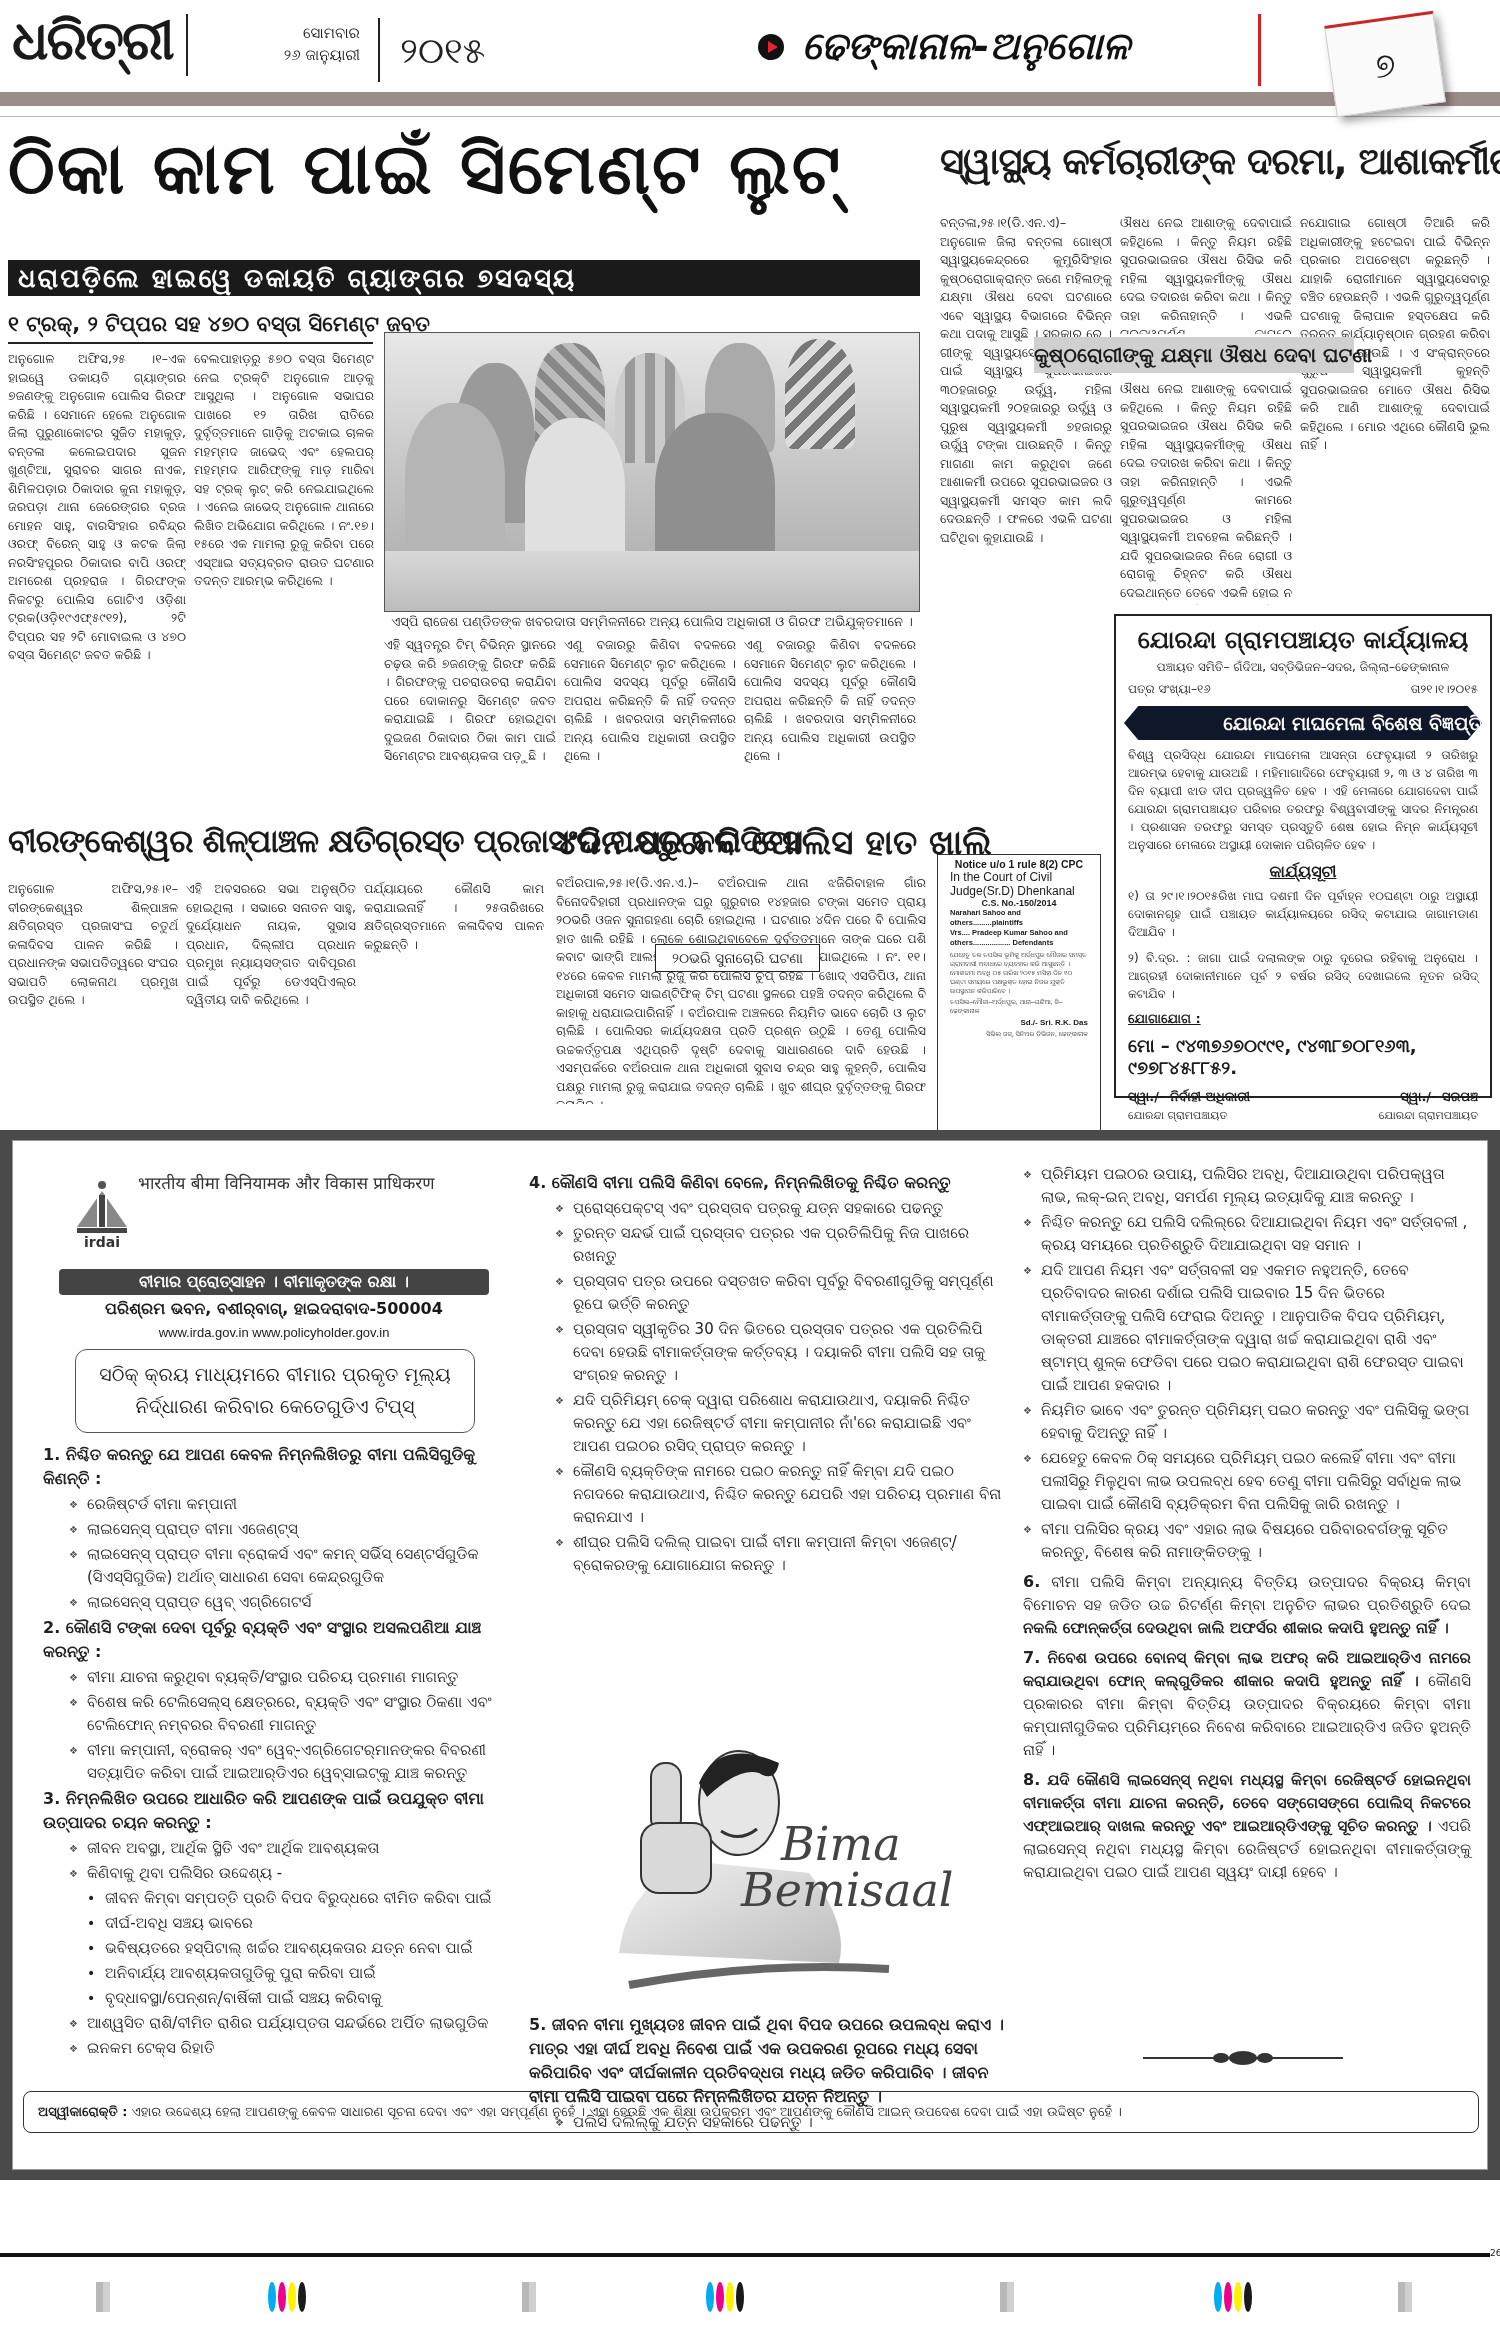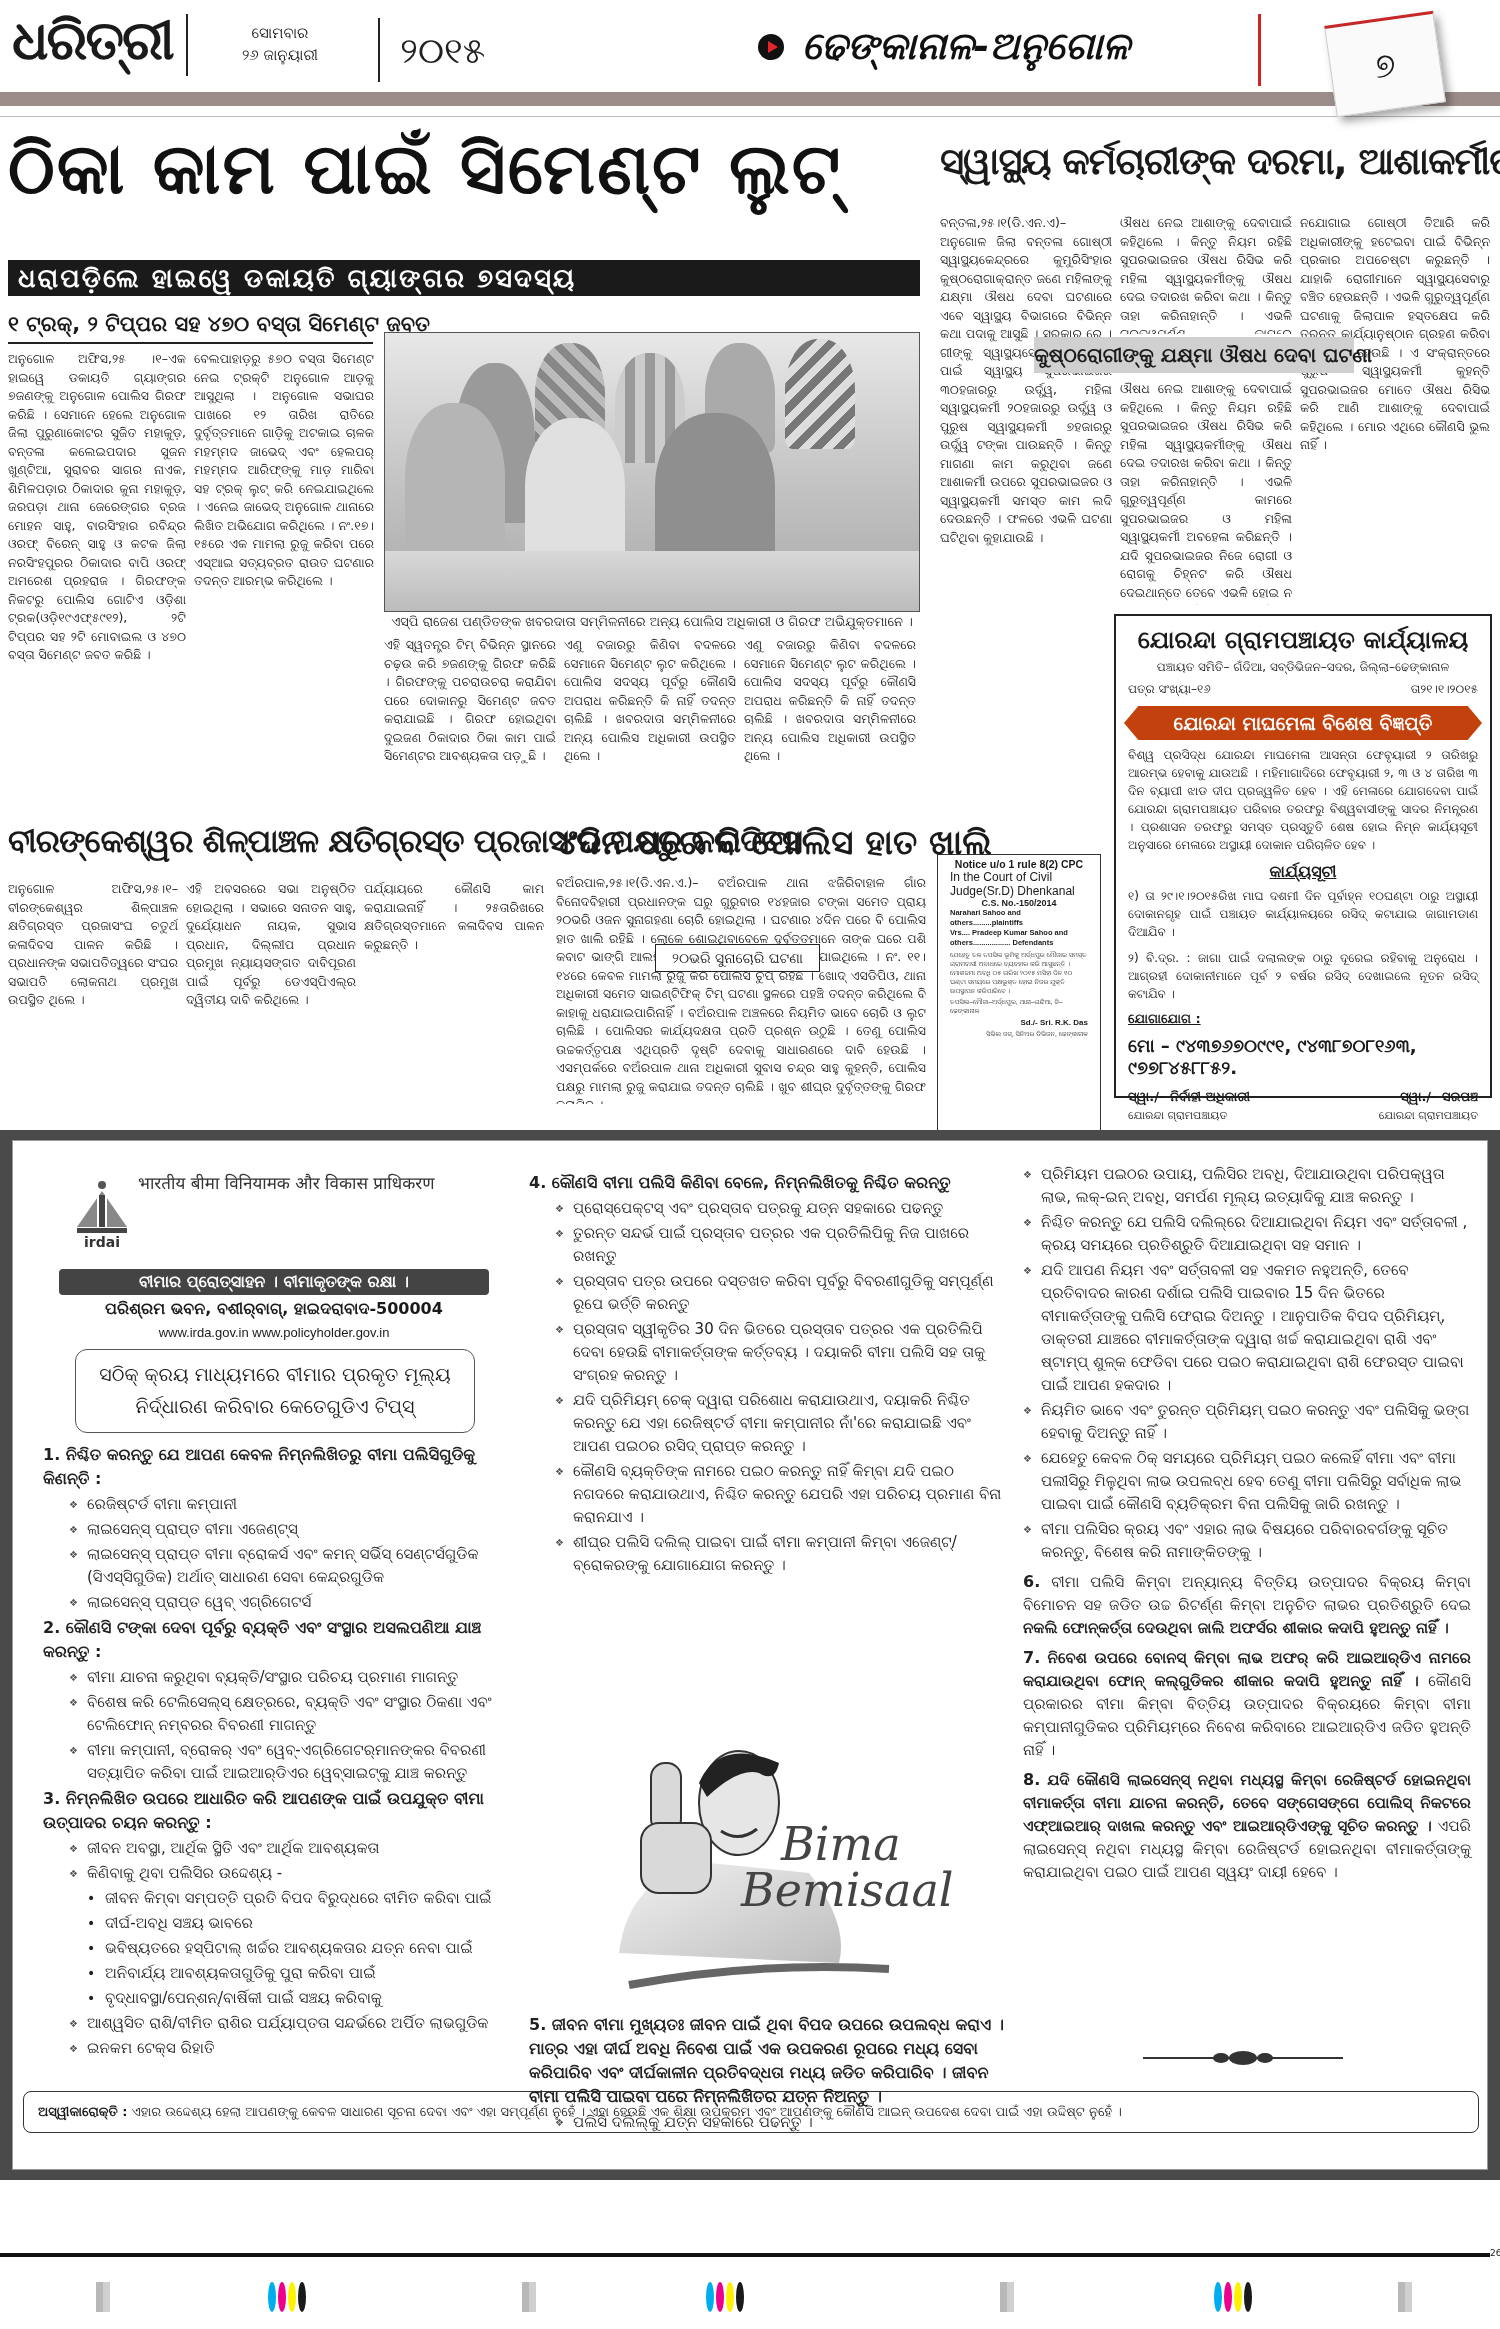--- a/index.html
+++ b/index.html
@@ -3,21 +3,21 @@
 <meta charset="utf-8">
 <style>
   * { box-sizing: border-box; margin: 0; padding: 0; }
   html, body { width: 1500px; height: 2329px; background: #ffffff; overflow: hidden; }
   body { font-family: "DejaVu Sans", sans-serif; color: #1a1a1a; position: relative; }
 
   
   .masthead { position: absolute; left: 0; top: 0; width: 1500px; height: 118px; }
   .logo { position: absolute; left: 12px; top: 8px; font-family: "DejaVu Serif", serif; font-size: 54px; font-weight: bold; color: #1a1a1a; letter-spacing: -2px; }
   .vline { position: absolute; width: 2px; background: #222; }
-  .date-block { position: absolute; left: 200px; top: 22px; width: 160px; text-align: center; font-size: 15px; line-height: 22px; }
+  .date-block { position: absolute; left: 200px; top: 22px; width: 160px; text-align: right; font-size: 15px; line-height: 22px; }
   .year { position: absolute; left: 400px; top: 30px; font-size: 36px; color: #222; }
   .edition { position: absolute; left: 758px; top: 24px; display: flex; align-items: center; gap: 18px; }
   .play-icon { width: 26px; height: 26px; border-radius: 50%; background: #111; position: relative; }
   .play-icon::after { content: ""; position: absolute; left: 10px; top: 7px; border-left: 10px solid #e0262b; border-top: 6px solid transparent; border-bottom: 6px solid transparent; }
   .edition-name { font-size: 38px; font-weight: bold; color: #111; font-style: italic; }
   .red-line { position: absolute; left: 1258px; top: 14px; width: 3px; height: 72px; background: #d42128; }
   .page-badge { position: absolute; left: 1330px; top: 18px; width: 110px; height: 92px; background: #fafafa; border: 1px solid #ccc; transform: rotate(-8deg); box-shadow: 4px 6px 8px rgba(0,0,0,0.35); border-top: 3px solid #c62828; display: flex; align-items: center; justify-content: center; font-size: 34px; }
   .mast-bar { position: absolute; left: 0; top: 92px; width: 1500px; height: 14px; background: #9b8d8a; }
   .mast-thin { position: absolute; left: 0; top: 116px; width: 1500px; height: 1px; background: #bbb; }
 
@@ -35,21 +35,21 @@
 
   
   .rhead { position: absolute; left: 940px; top: 140px; font-size: 37px; font-weight: bold; white-space: nowrap; letter-spacing: -1px; }
   .pullquote { position: absolute; left: 1034px; top: 337px; width: 320px; height: 36px; background: #d0d0d0; font-size: 20px; font-weight: bold; line-height: 36px; text-align: center; white-space: nowrap; }
 
   
   .gp-box { position: absolute; left: 1114px; top: 614px; width: 378px; height: 484px; border: 2px solid #222; padding: 6px 12px; }
   .gp-title { font-size: 24px; font-weight: bold; text-align: center; margin-top: 4px; }
   .gp-sub { font-size: 12px; text-align: center; margin-top: 6px; }
   .gp-ref { display: flex; justify-content: space-between; font-size: 12px; margin-top: 8px; }
-  .gp-banner { margin: 10px -4px 6px; height: 34px; background: #c2410c; color: #fff; font-size: 19px; font-weight: bold; text-align: center; line-height: 34px; clip-path: polygon(4% 0, 96% 0, 100% 50%, 96% 100%, 4% 100%, 0 50%); }
+  .gp-banner { margin: 10px -4px 6px; height: 34px; background: #0f172a; color: #fff; font-size: 19px; font-weight: bold; text-align: right; line-height: 34px; clip-path: polygon(4% 0, 96% 0, 100% 50%, 96% 100%, 4% 100%, 0 50%); }
   .gp-body { font-size: 12px; line-height: 18px; text-align: justify; }
   .gp-agenda-title { font-size: 16px; font-weight: bold; text-align: center; text-decoration: underline; margin: 8px 0 6px; }
   .gp-item { font-size: 12px; line-height: 18px; margin-bottom: 8px; text-align: justify; }
   .gp-contact-label { font-size: 13px; font-weight: bold; text-decoration: underline; margin-top: 4px; }
   .gp-phones { font-size: 18px; font-weight: bold; margin-top: 8px; }
   .gp-sign { display: flex; justify-content: space-between; font-size: 13px; font-weight: bold; margin-top: 10px; }
   .gp-sign-sub { display: flex; justify-content: space-between; font-size: 11px; margin-top: 4px; }
 
   
   .court { position: absolute; left: 937px; top: 854px; width: 164px; height: 285px; border: 1px solid #333; padding: 3px 12px; font-family: "Liberation Sans", sans-serif; }

